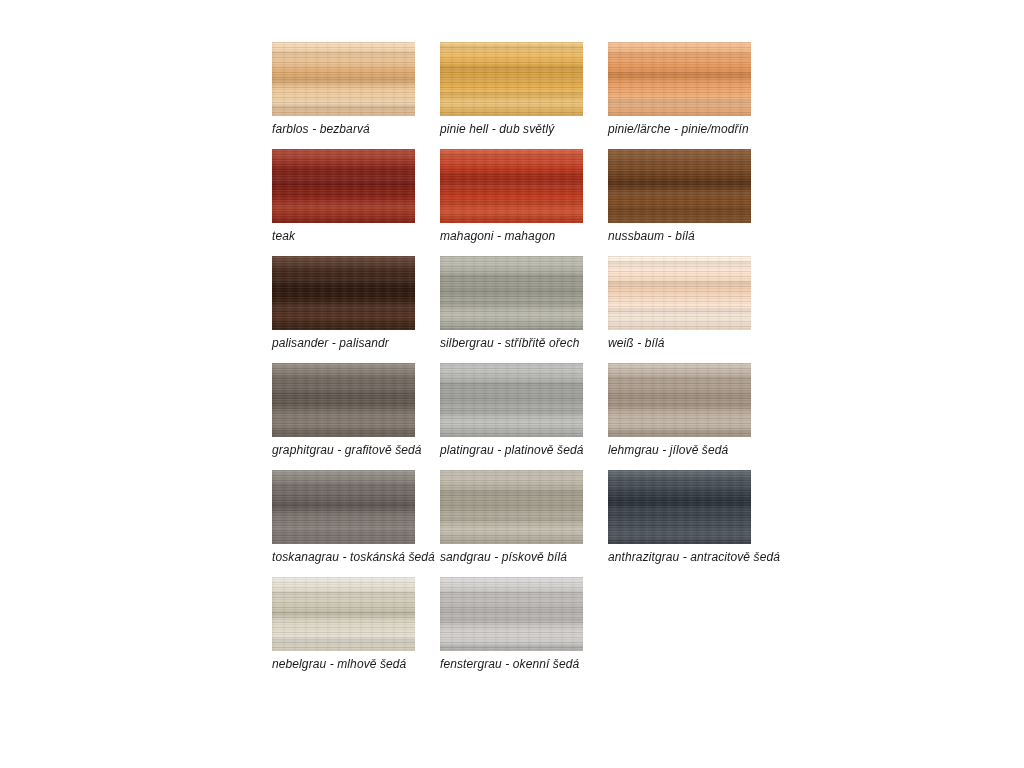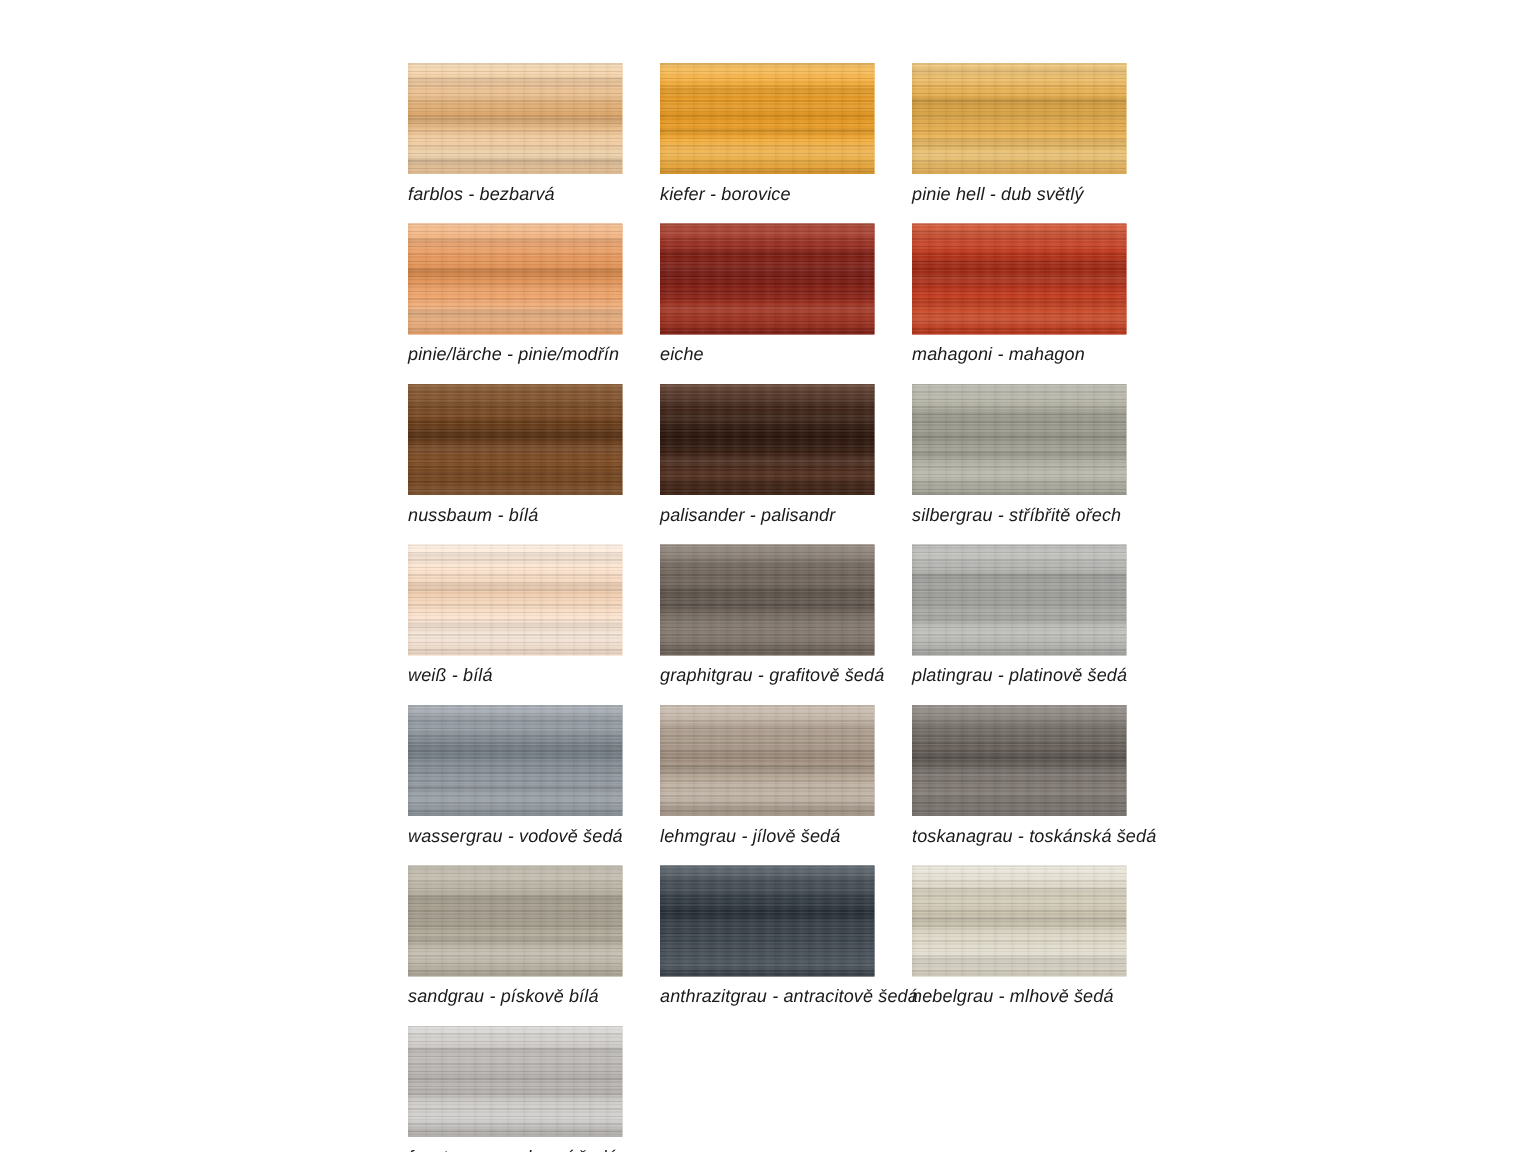--- a/index.html
+++ b/index.html
@@ -114,30 +114,20 @@
         <div class="swatch-chip" style="background-color: rgb(238, 195, 148);">
           <div class="grain" style="background: linear-gradient(rgb(246, 217, 178) 0%, rgb(238, 195, 148) 22%, rgb(217, 164, 104) 46%, rgb(238, 195, 148) 64%, rgb(246, 217, 178) 82%, rgb(238, 195, 148) 100%);"></div>
           <div class="grain-lines"></div>
           <div class="grain-bands" style="background-position-y: 0px;"></div>
           <div class="grain-vert"></div>
           <div class="grain-shade"></div>
         </div>
         <div class="swatch-label">farblos - bezbarvá</div>
       </div>
       <div class="swatch-cell">
-        <div class="swatch-chip" style="background-color: rgb(240, 164, 43);">
-          <div class="grain" style="background: linear-gradient(rgb(248, 188, 86) 0%, rgb(240, 164, 43) 22%, rgb(221, 144, 28) 46%, rgb(240, 164, 43) 64%, rgb(248, 188, 86) 82%, rgb(240, 164, 43) 100%);"></div>
-          <div class="grain-lines"></div>
-          <div class="grain-bands" style="background-position-y: 7px;"></div>
-          <div class="grain-vert"></div>
-          <div class="grain-shade"></div>
-        </div>
-        <div class="swatch-label">kiefer - borovice</div>
-      </div>
-      <div class="swatch-cell">
         <div class="swatch-chip" style="background-color: rgb(233, 178, 84);">
           <div class="grain" style="background: linear-gradient(rgb(242, 200, 120) 0%, rgb(233, 178, 84) 22%, rgb(211, 156, 60) 46%, rgb(233, 178, 84) 64%, rgb(242, 200, 120) 82%, rgb(233, 178, 84) 100%);"></div>
           <div class="grain-lines"></div>
           <div class="grain-bands" style="background-position-y: 14px;"></div>
           <div class="grain-vert"></div>
           <div class="grain-shade"></div>
         </div>
         <div class="swatch-label">pinie hell - dub světlý</div>
       </div>
       <div class="swatch-cell">
@@ -151,21 +141,21 @@
         <div class="swatch-label">pinie/lärche - pinie/modřín</div>
       </div>
       <div class="swatch-cell">
         <div class="swatch-chip" style="background-color: rgb(143, 36, 24);">
           <div class="grain" style="background: linear-gradient(rgb(169, 58, 37) 0%, rgb(143, 36, 24) 22%, rgb(111, 24, 16) 46%, rgb(143, 36, 24) 64%, rgb(169, 58, 37) 82%, rgb(143, 36, 24) 100%);"></div>
           <div class="grain-lines"></div>
           <div class="grain-bands" style="background-position-y: 8px;"></div>
           <div class="grain-vert"></div>
           <div class="grain-shade"></div>
         </div>
-        <div class="swatch-label">eiche</div>
+        <div class="swatch-label">teak</div>
       </div>
       <div class="swatch-cell">
         <div class="swatch-chip" style="background-color: rgb(192, 56, 28);">
           <div class="grain" style="background: linear-gradient(rgb(212, 81, 45) 0%, rgb(192, 56, 28) 22%, rgb(156, 39, 19) 46%, rgb(192, 56, 28) 64%, rgb(212, 81, 45) 82%, rgb(192, 56, 28) 100%);"></div>
           <div class="grain-lines"></div>
           <div class="grain-bands" style="background-position-y: 15px;"></div>
           <div class="grain-vert"></div>
           <div class="grain-shade"></div>
         </div>
         <div class="swatch-label">mahagoni - mahagon</div>
@@ -222,30 +212,20 @@
       </div>
       <div class="swatch-cell">
         <div class="swatch-chip" style="background-color: rgb(174, 175, 171);">
           <div class="grain" style="background: linear-gradient(rgb(198, 199, 195) 0%, rgb(174, 175, 171) 22%, rgb(151, 152, 148) 46%, rgb(174, 175, 171) 64%, rgb(198, 199, 195) 82%, rgb(174, 175, 171) 100%);"></div>
           <div class="grain-lines"></div>
           <div class="grain-bands" style="background-position-y: 10px;"></div>
           <div class="grain-vert"></div>
           <div class="grain-shade"></div>
         </div>
         <div class="swatch-label">platingrau - platinově šedá</div>
-      </div>
-      <div class="swatch-cell">
-        <div class="swatch-chip" style="background-color: rgb(141, 149, 156);">
-          <div class="grain" style="background: linear-gradient(rgb(165, 172, 179) 0%, rgb(141, 149, 156) 22%, rgb(117, 126, 134) 46%, rgb(141, 149, 156) 64%, rgb(165, 172, 179) 82%, rgb(141, 149, 156) 100%);"></div>
-          <div class="grain-lines"></div>
-          <div class="grain-bands" style="background-position-y: 17px;"></div>
-          <div class="grain-vert"></div>
-          <div class="grain-shade"></div>
-        </div>
-        <div class="swatch-label">wassergrau - vodově šedá</div>
       </div>
       <div class="swatch-cell">
         <div class="swatch-chip" style="background-color: rgb(180, 164, 148);">
           <div class="grain" style="background: linear-gradient(rgb(202, 189, 175) 0%, rgb(180, 164, 148) 22%, rgb(156, 139, 124) 46%, rgb(180, 164, 148) 64%, rgb(202, 189, 175) 82%, rgb(180, 164, 148) 100%);"></div>
           <div class="grain-lines"></div>
           <div class="grain-bands" style="background-position-y: 4px;"></div>
           <div class="grain-vert"></div>
           <div class="grain-shade"></div>
         </div>
         <div class="swatch-label">lehmgrau - jílově šedá</div>

